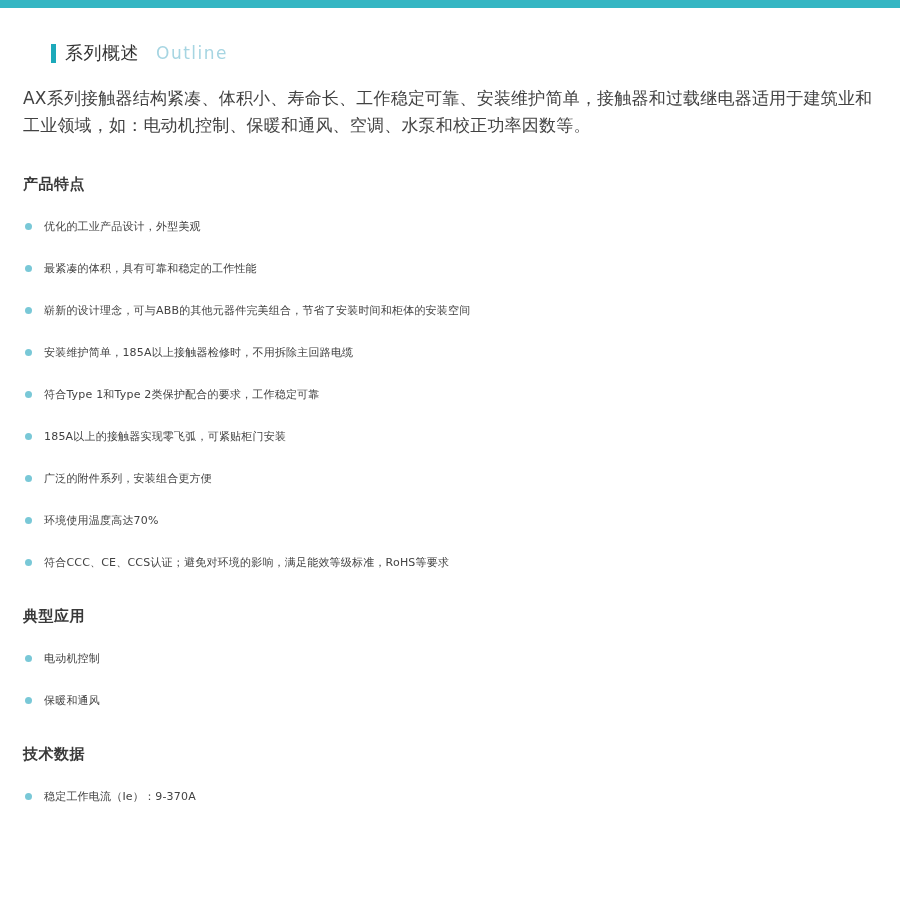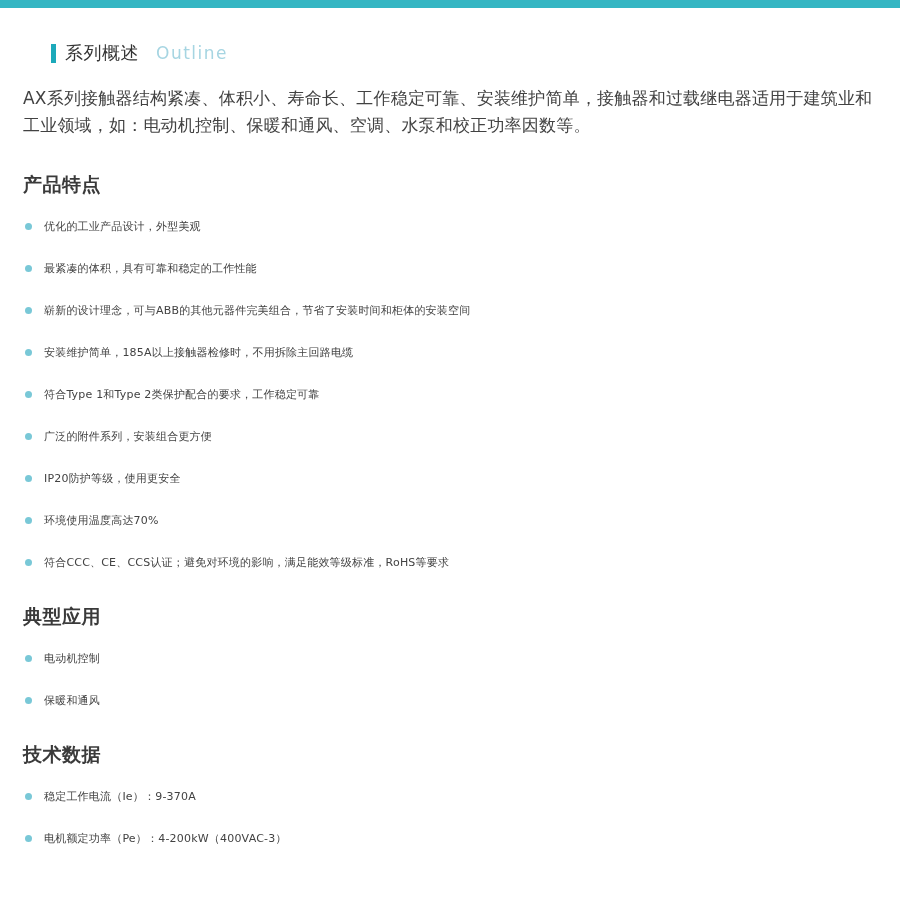--- a/index.html
+++ b/index.html
@@ -49,21 +49,21 @@
   }
   .intro {
     margin: 20px 0 0 0;
     font-size: 17px;
     line-height: 27px;
     color: #424242;
     letter-spacing: 0.2px;
   }
   .section-title {
     margin: 36px 0 0 0;
-    font-size: 19px;
+    font-size: 15px;
     line-height: 18px;
     font-weight: bold;
     color: #3a3a3a;
     letter-spacing: 0.5px;
   }
   .bullet-list {
     list-style: none;
     margin: 0;
     padding: 0;
   }
@@ -117,25 +117,25 @@
     <li>
         <span class="dot"></span>
         <span>安装维护简单，185A以上接触器检修时，不用拆除主回路电缆</span>
       </li>
     <li>
         <span class="dot"></span>
         <span>符合Type 1和Type 2类保护配合的要求，工作稳定可靠</span>
       </li>
     <li>
         <span class="dot"></span>
-        <span>广泛的附件系列，安装组合更方便</span>
+        <span>185A以上的接触器实现零飞弧，可紧贴柜门安装</span>
       </li>
     <li>
         <span class="dot"></span>
-        <span>IP20防护等级，使用更安全</span>
+        <span>广泛的附件系列，安装组合更方便</span>
       </li>
     <li>
         <span class="dot"></span>
         <span>环境使用温度高达70%</span>
       </li>
     <li>
         <span class="dot"></span>
         <span>符合CCC、CE、CCS认证；避免对环境的影响，满足能效等级标准，RoHS等要求</span>
       </li>
   </ul>
@@ -151,19 +151,15 @@
         <span>保暖和通风</span>
       </li>
   </ul>
 
   <h3 class="section-title">技术数据</h3>
   <ul class="bullet-list">
     <li>
         <span class="dot"></span>
         <span>稳定工作电流（Ie）：9-370A</span>
       </li>
-    <li>
-        <span class="dot"></span>
-        <span>电机额定功率（Pe）：4-200kW（400VAC-3）</span>
-      </li>
   </ul>
 
 </div>
 
 </body></html>

